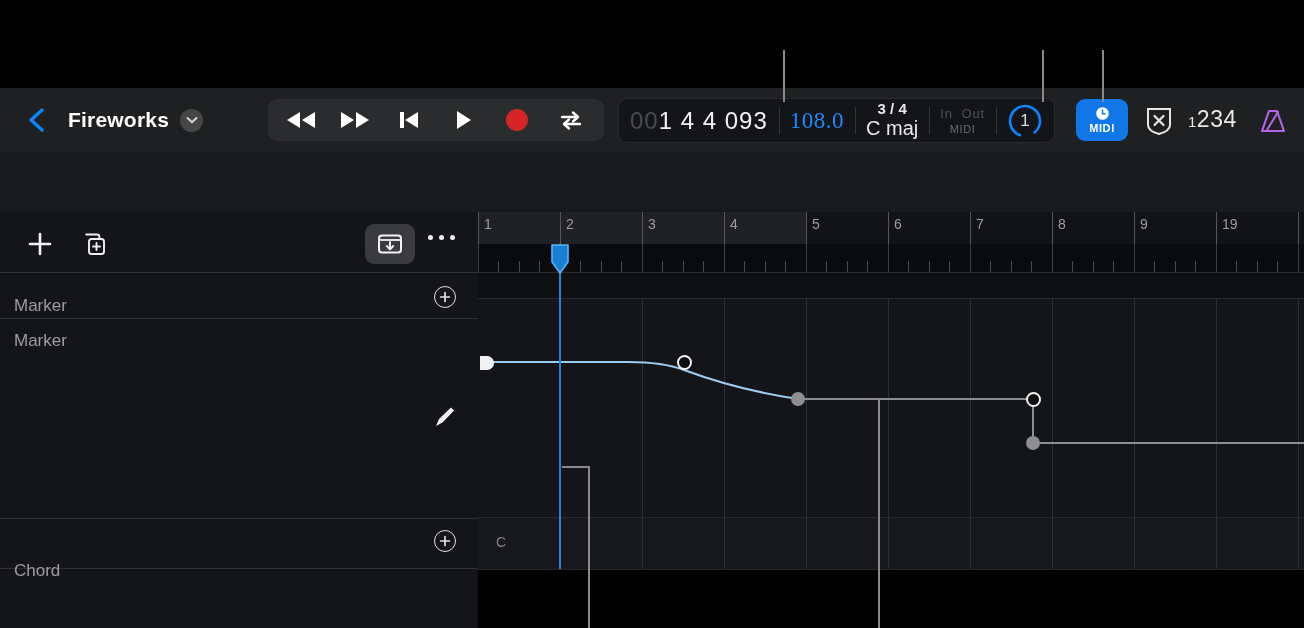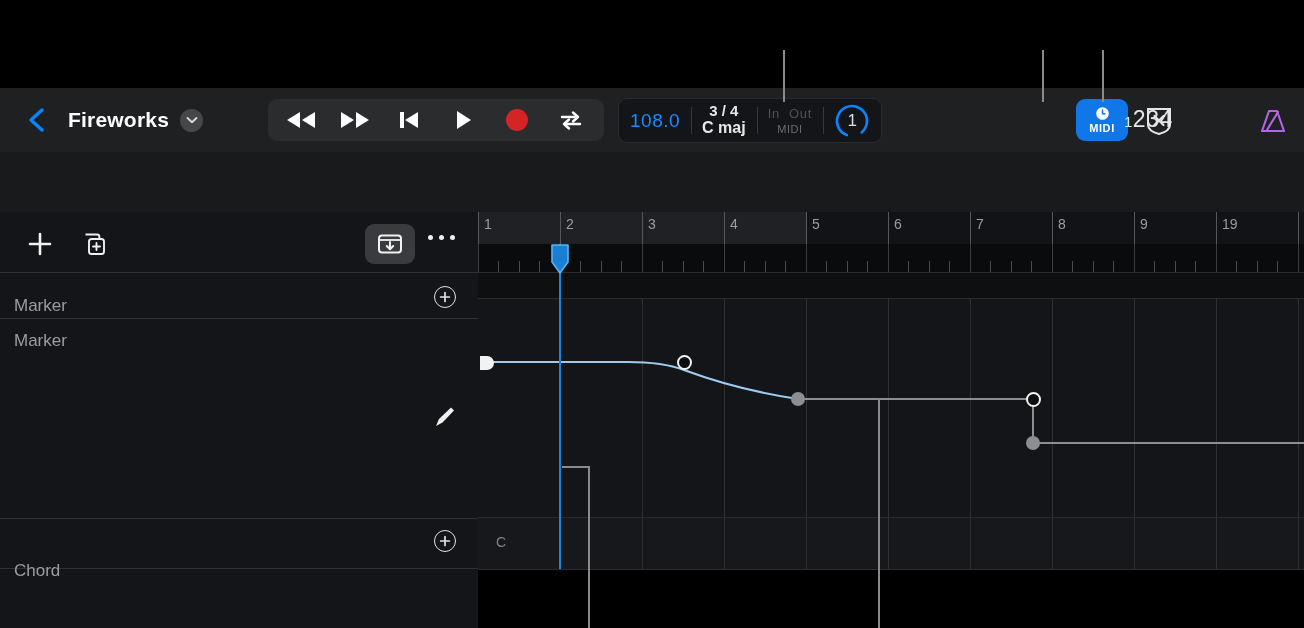--- a/index.html
+++ b/index.html
@@ -59,23 +59,23 @@
   .lcd-seg {
     display: flex; flex-direction: column; align-items: center; justify-content: center;
     padding: 0 11px; position: relative;
   }
   .lcd-seg + .lcd-seg::before {
     content: ""; position: absolute; left: 0; top: 8px; bottom: 8px;
     width: 1px; background: #36373b;
   }
   .pos-display { font-size: 24px; letter-spacing: 1px; color: #f2f2f2; white-space: nowrap; }
   .pos-display .dim { color: #4a4c52; }
-  .tempo-val { font-size: 19px; color: #1a8cff; letter-spacing: .5px; }
+  .tempo-val { font-size: 23px; color: #1a8cff; letter-spacing: .5px; font-family: Liberation Serif, serif; }
   .sig-top { font-size: 15px; color: #e8e8e8; font-weight: bold; line-height: 1.05; }
-  .sig-bot { font-size: 16px; color: #e8e8e8; font-weight: bold; line-height: 1.15; }
+  .sig-bot { font-size: 20px; color: #e8e8e8; font-weight: normal; line-height: 1.15; }
   .io-row { font-size: 13px; color: #4e5055; letter-spacing: .8px; line-height: 1.2; }
   .io-lbl { font-size: 11px; color: #6a6c71; letter-spacing: .6px; margin-top: 2px; }
   .cpu-bar {
     width: 70px; height: 5px; background: #303136; border-radius: 3px;
     position: relative; margin-bottom: 4px;
   }
   .cpu-bar::after {
     content: ""; position: absolute; left: 0; top: -1.5px;
     width: 8px; height: 8px; border-radius: 50%; background: #cfd0d3;
   }
@@ -92,21 +92,21 @@
     width: 52px; height: 42px; background: #1176e8; border-radius: 9px;
     display: flex; flex-direction: column; align-items: center; justify-content: center;
     cursor: pointer;
   }
   .link-btn .lbl { font-size: 11px; color: #fff; font-weight: bold; letter-spacing: .6px; margin-top: 1px; }
   .nodraw-btn {
     position: absolute; left: 1143px; top: 104px; width: 31px; height: 33px;
     display: flex; align-items: center; justify-content: center; cursor: pointer;
   }
   .countin-btn {
-    position: absolute; left: 1124px; top: 106px;
+    position: absolute; left: 1188px; top: 106px;
     font-size: 23px; color: #e6e6e6; letter-spacing: .5px; cursor: pointer;
   }
   .countin-btn .sm { font-size: 15px; }
   .metro-btn {
     position: absolute; left: 1256px; top: 104px; width: 34px; height: 34px;
     display: flex; align-items: center; justify-content: center; cursor: pointer;
   }
 
   
   .toolbar2 {
@@ -260,20 +260,23 @@
       <svg width="26" height="22" viewBox="0 0 26 22">
         <path d="M4 8 H19" stroke="#fff" stroke-width="2.4" fill="none" stroke-linecap="round"></path>
         <polyline points="15,3.5 20,8 15,12.5" fill="none" stroke="#fff" stroke-width="2.4" stroke-linecap="round" stroke-linejoin="round"></polyline>
         <path d="M22 15 H7" stroke="#fff" stroke-width="2.4" fill="none" stroke-linecap="round"></path>
         <polyline points="11,10.5 6,15 11,19.5" fill="none" stroke="#fff" stroke-width="2.4" stroke-linecap="round" stroke-linejoin="round"></polyline>
       </svg>
     </div>
   </div>
 
   <div class="lcd">
+    <div class="lcd-seg">
+      <div class="pos-display"><span class="dim">00</span><span>1 4 4 093</span></div>
+    </div>
     <div class="lcd-seg">
       <div class="tempo-val">108.0</div>
     </div>
     <div class="lcd-seg">
       <div class="sig-top">3 / 4</div>
       <div class="sig-bot">C maj</div>
     </div>
     <div class="lcd-seg">
       <div class="io-row">
         <span>In</span>&nbsp;&nbsp;<span>Out</span>

